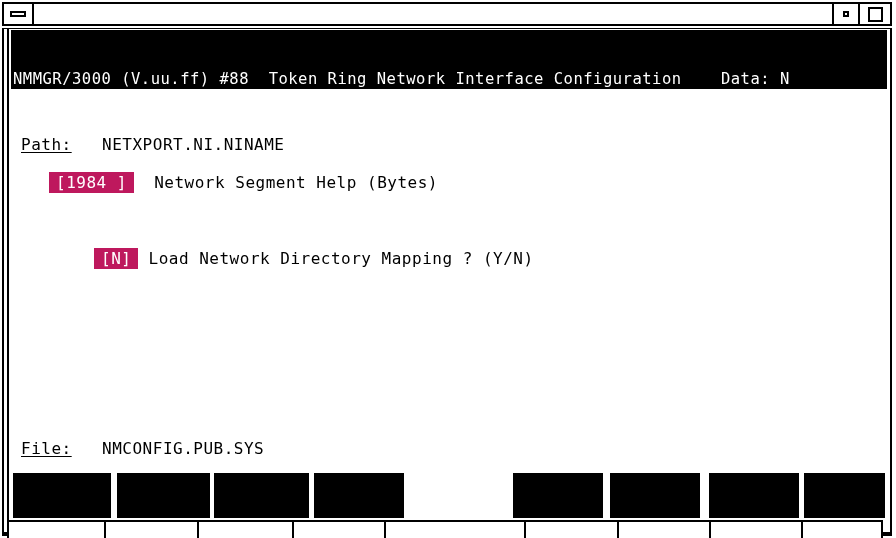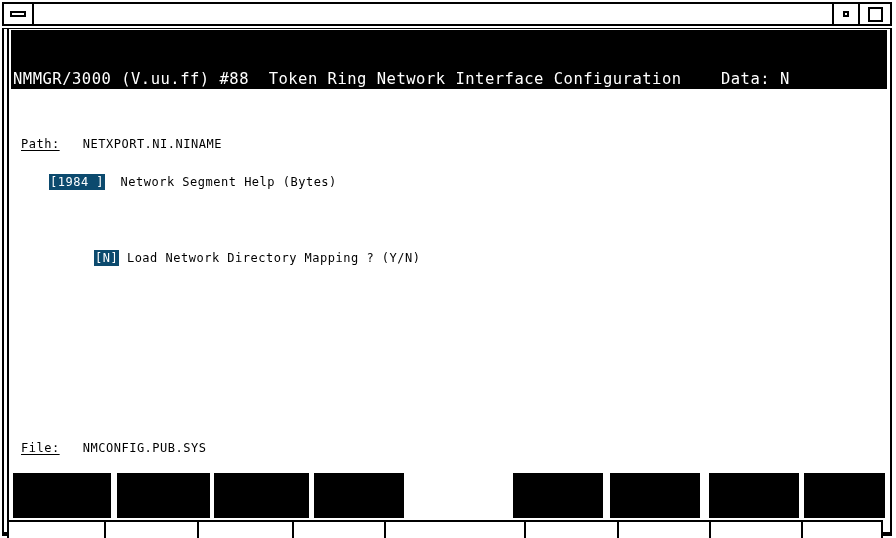--- a/index.html
+++ b/index.html
@@ -132,29 +132,29 @@
     width: 876px; height: 373px;
     color: #000000;
     font-size: 15.5px;
     letter-spacing: 0.5px;
     white-space: pre;
   }
   .row {
     position: absolute;
     left: 0;
     white-space: pre;
-    font-size: 12px;
+    font-size: 16px;
     line-height: 19px;
   }
   .ul { text-decoration: underline; text-underline-offset: 2px; }
 
   .field {
-    background: #0c4a6e;
+    background: #be185d;
     color: #ffffff;
-    padding: 1px 1px;
+    padding: 1px 7px;
   }
 
   
   #fkeys {
     position: absolute;
     left: 4px;
     top: 444px;
     width: 872px;
     height: 45px;
   }

